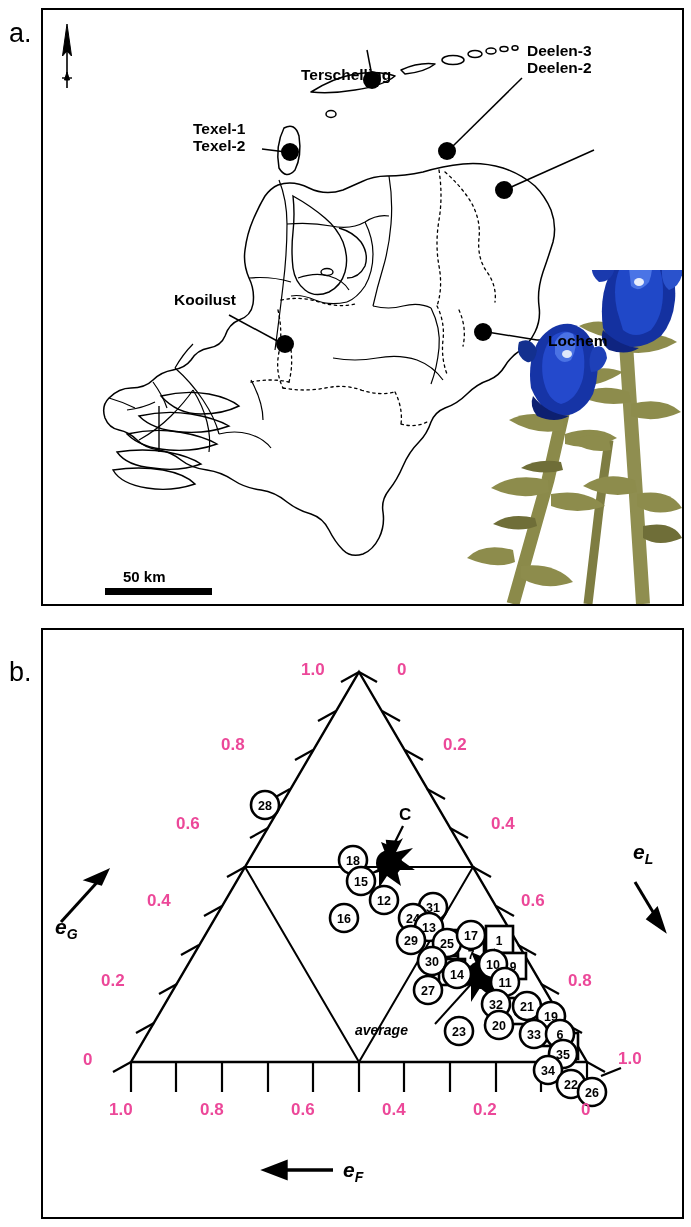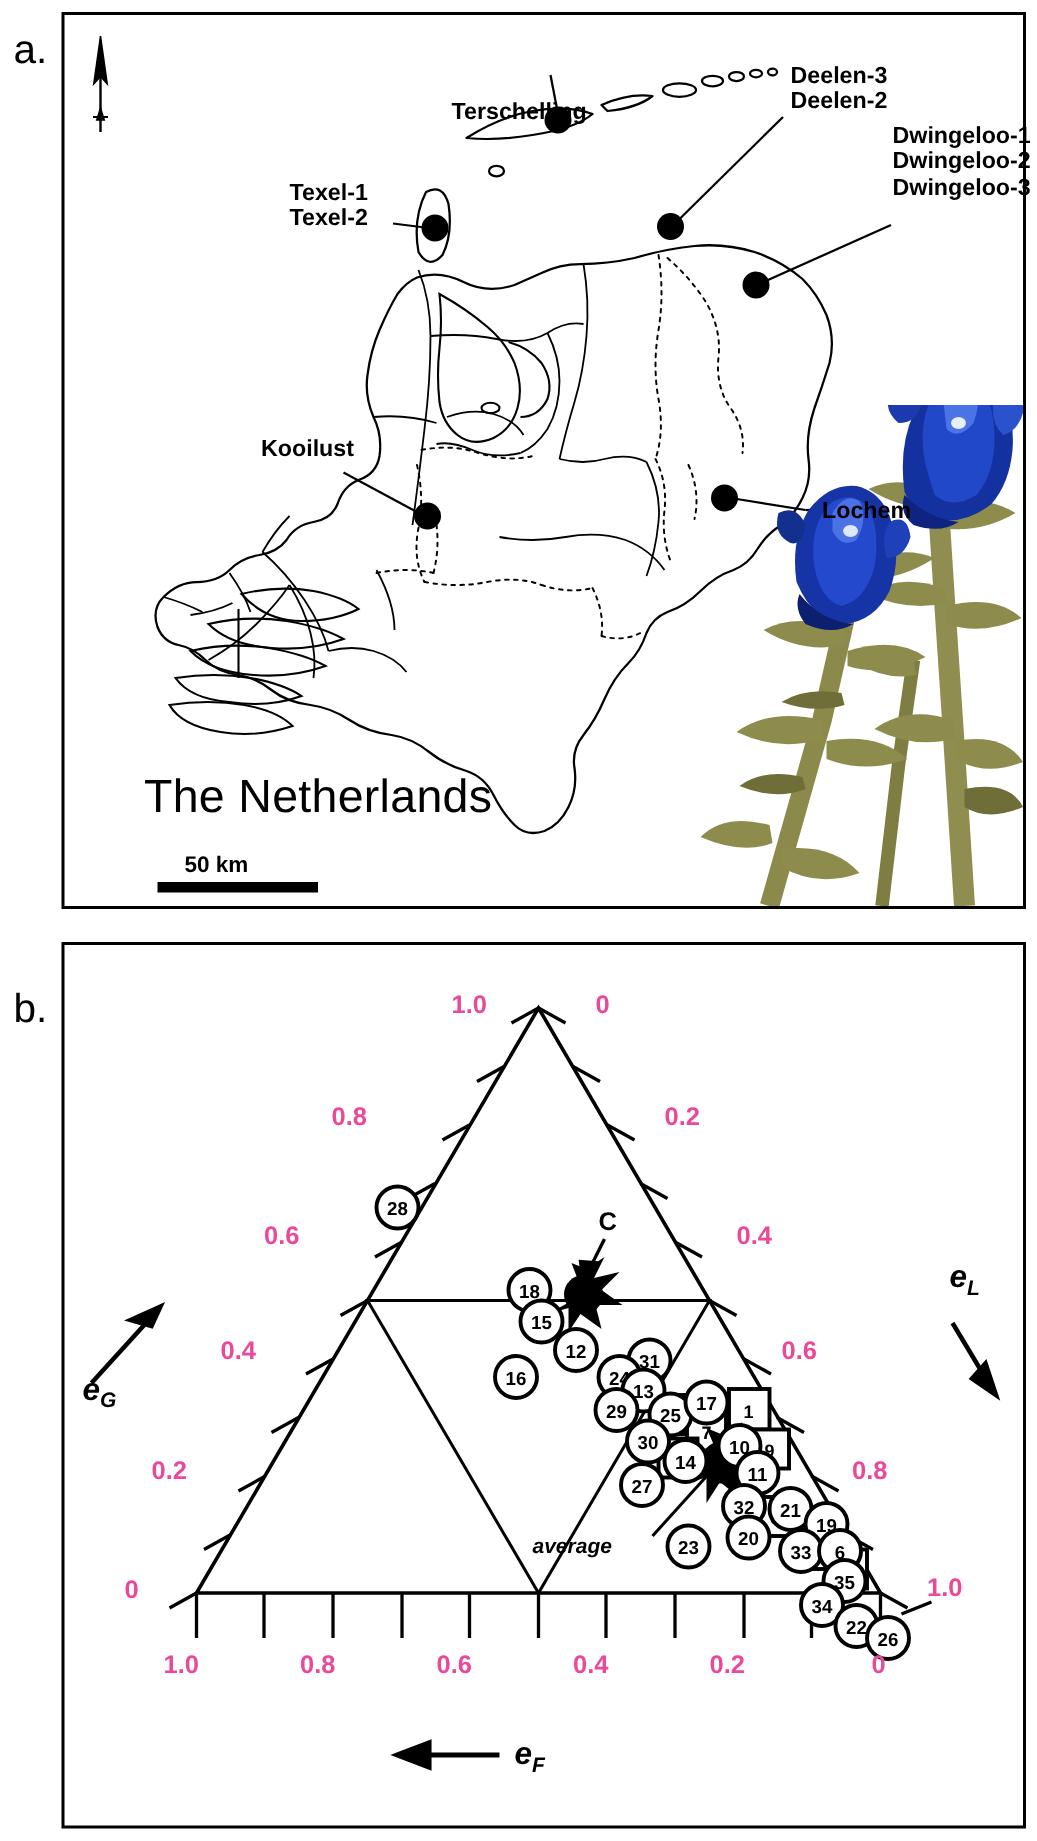--- a/index.html
+++ b/index.html
@@ -209,40 +209,34 @@
 
   <div class="maplabel" style="left:258px;top:16px;margin-top:40px;">
     <span>Terschelling</span>
   </div>
 
   <div class="maplabel" style="left:484px;top:20px;margin-top:12px;">
     <div>Deelen-3</div>
     <div>Deelen-2</div>
   </div>
 
-  <div class="maplabel" style="left:552px;top:72px;">
-    <div>Dwingeloo-1</div>
-    <div>Dwingeloo-2</div>
-    <div>Dwingeloo-3</div>
-  </div>
 
   <div class="maplabel" style="left:150px;top:110px;">
     <div>Texel-1</div>
     <div>Texel-2</div>
   </div>
 
   <div class="maplabel" style="left:131px;top:281px;">
     <span>Kooilust</span>
   </div>
 
   <div class="maplabel" style="left:505px;top:322px;">
     <span>Lochem</span>
   </div>
 
-  <div class="country-name" style="left:53px;top:503px;">The Netherlands</div>
 
   <div class="scale-text" style="left:80px;top:558px;text-align:right;">50 km</div>
   <div class="scale-bar" style="left:62px;top:578px;width:107px;height:7px;"></div>
 </div>
 
 <div class="panel" id="panel-b">
 
   <div id="label-b" style="left:-34px;top:27px;">b.</div>
 
   <svg id="tern-svg" width="639" height="587" viewBox="0 0 639 587">

